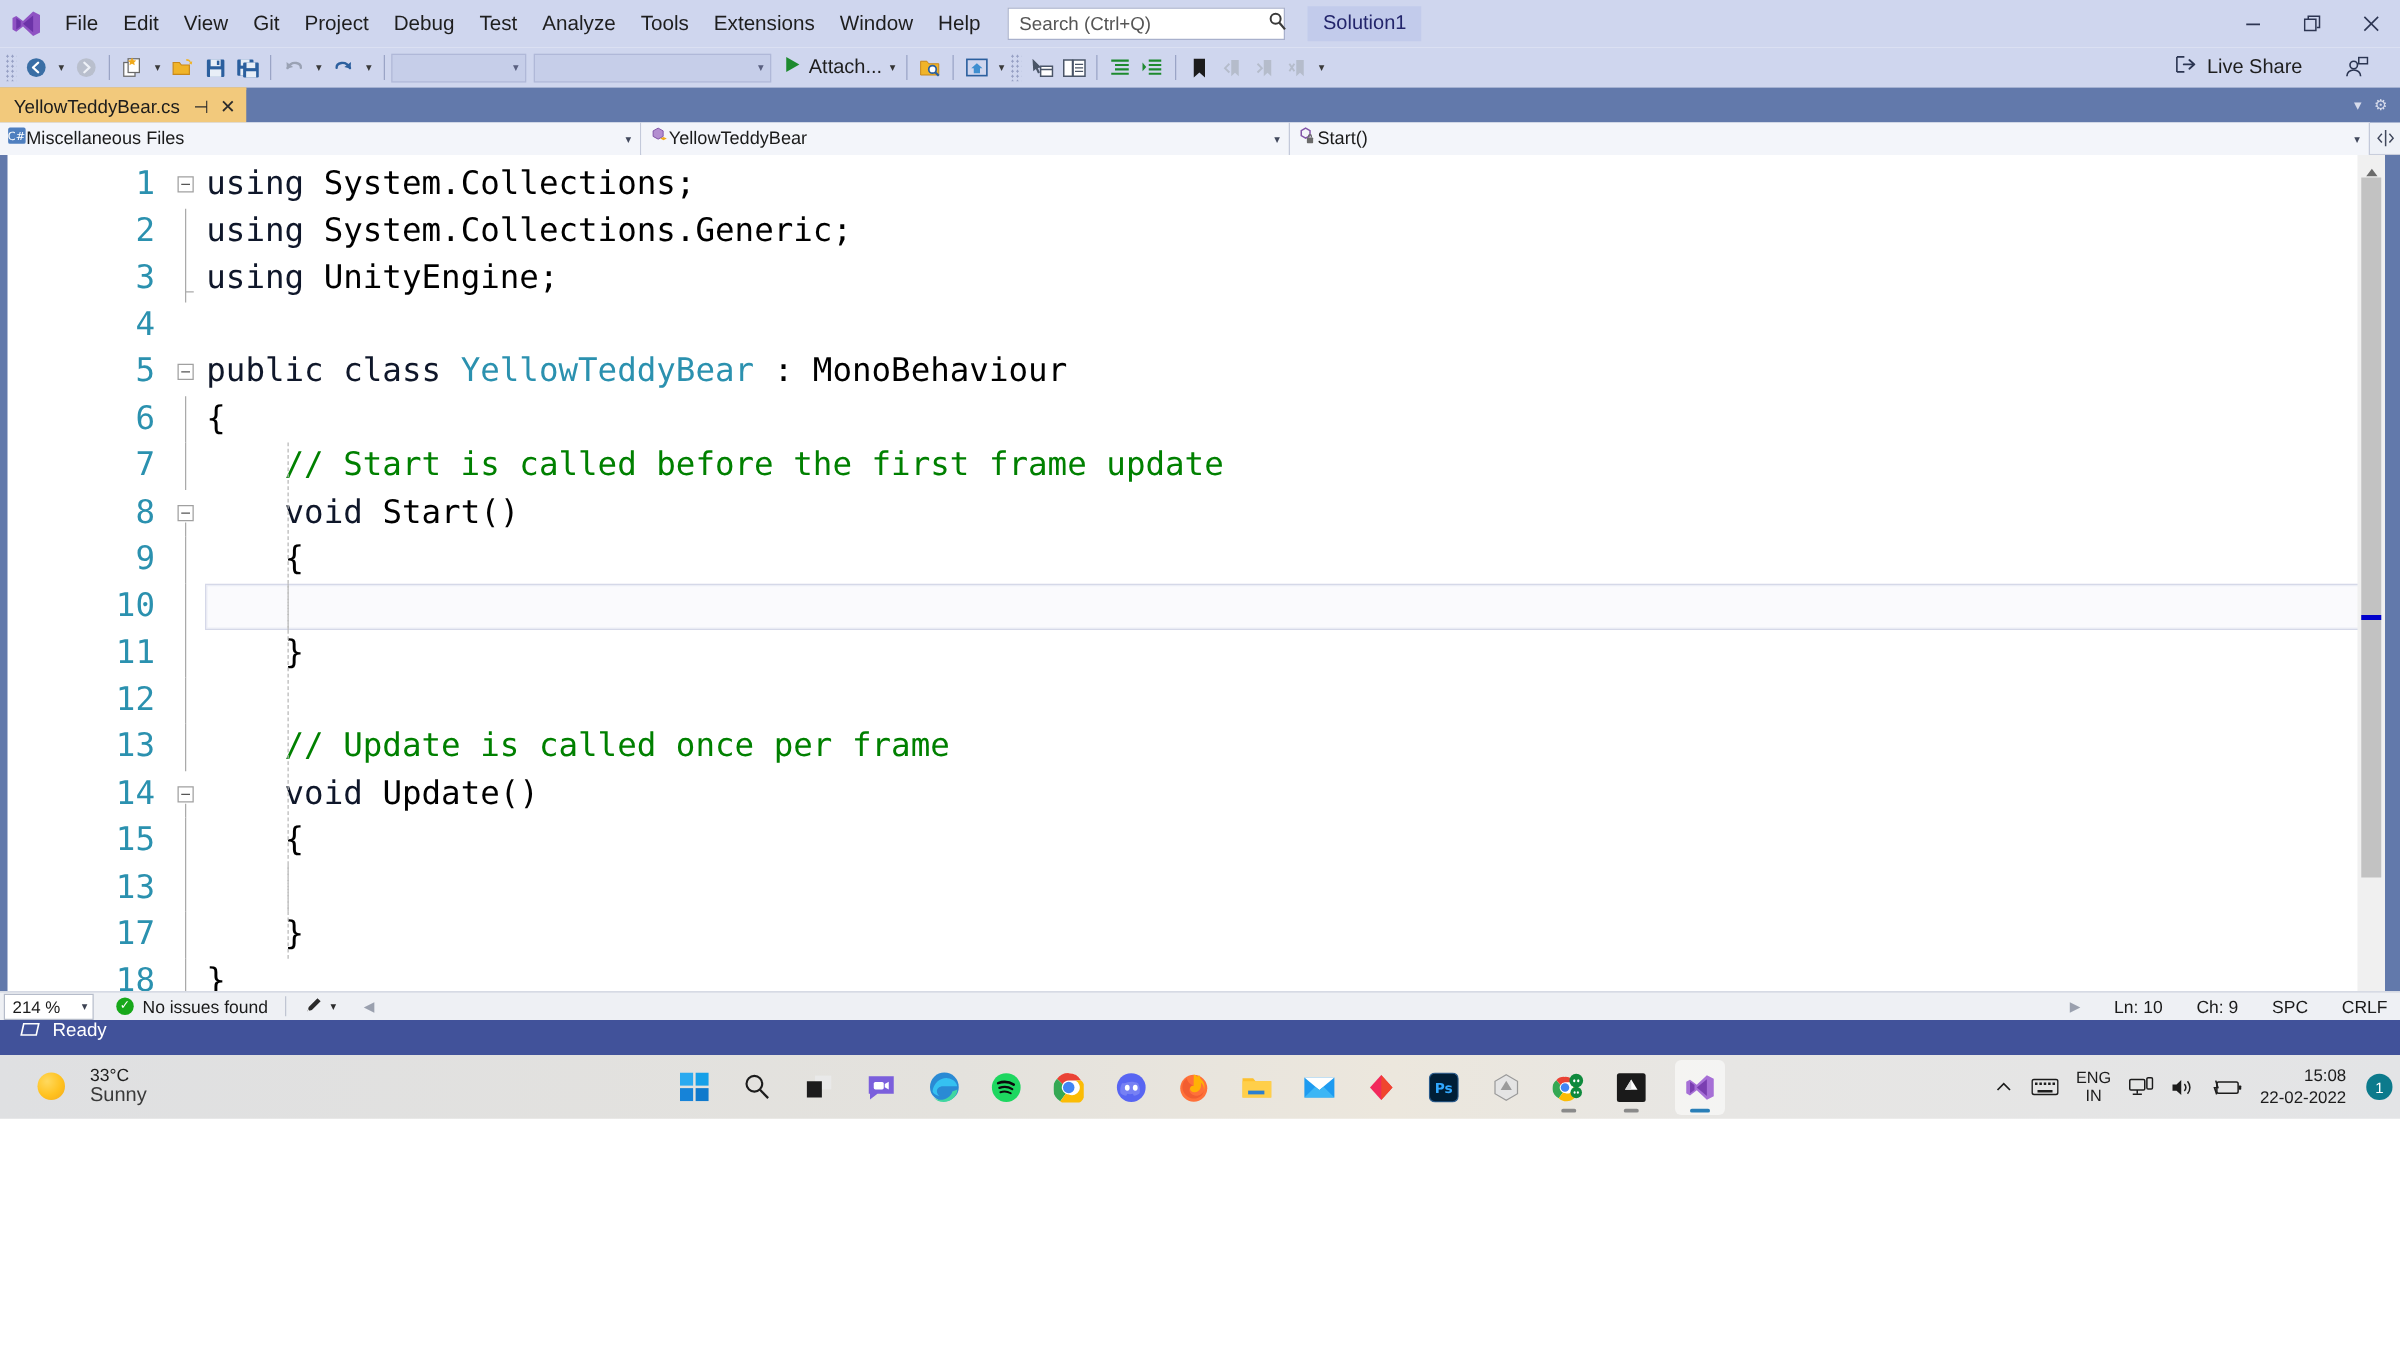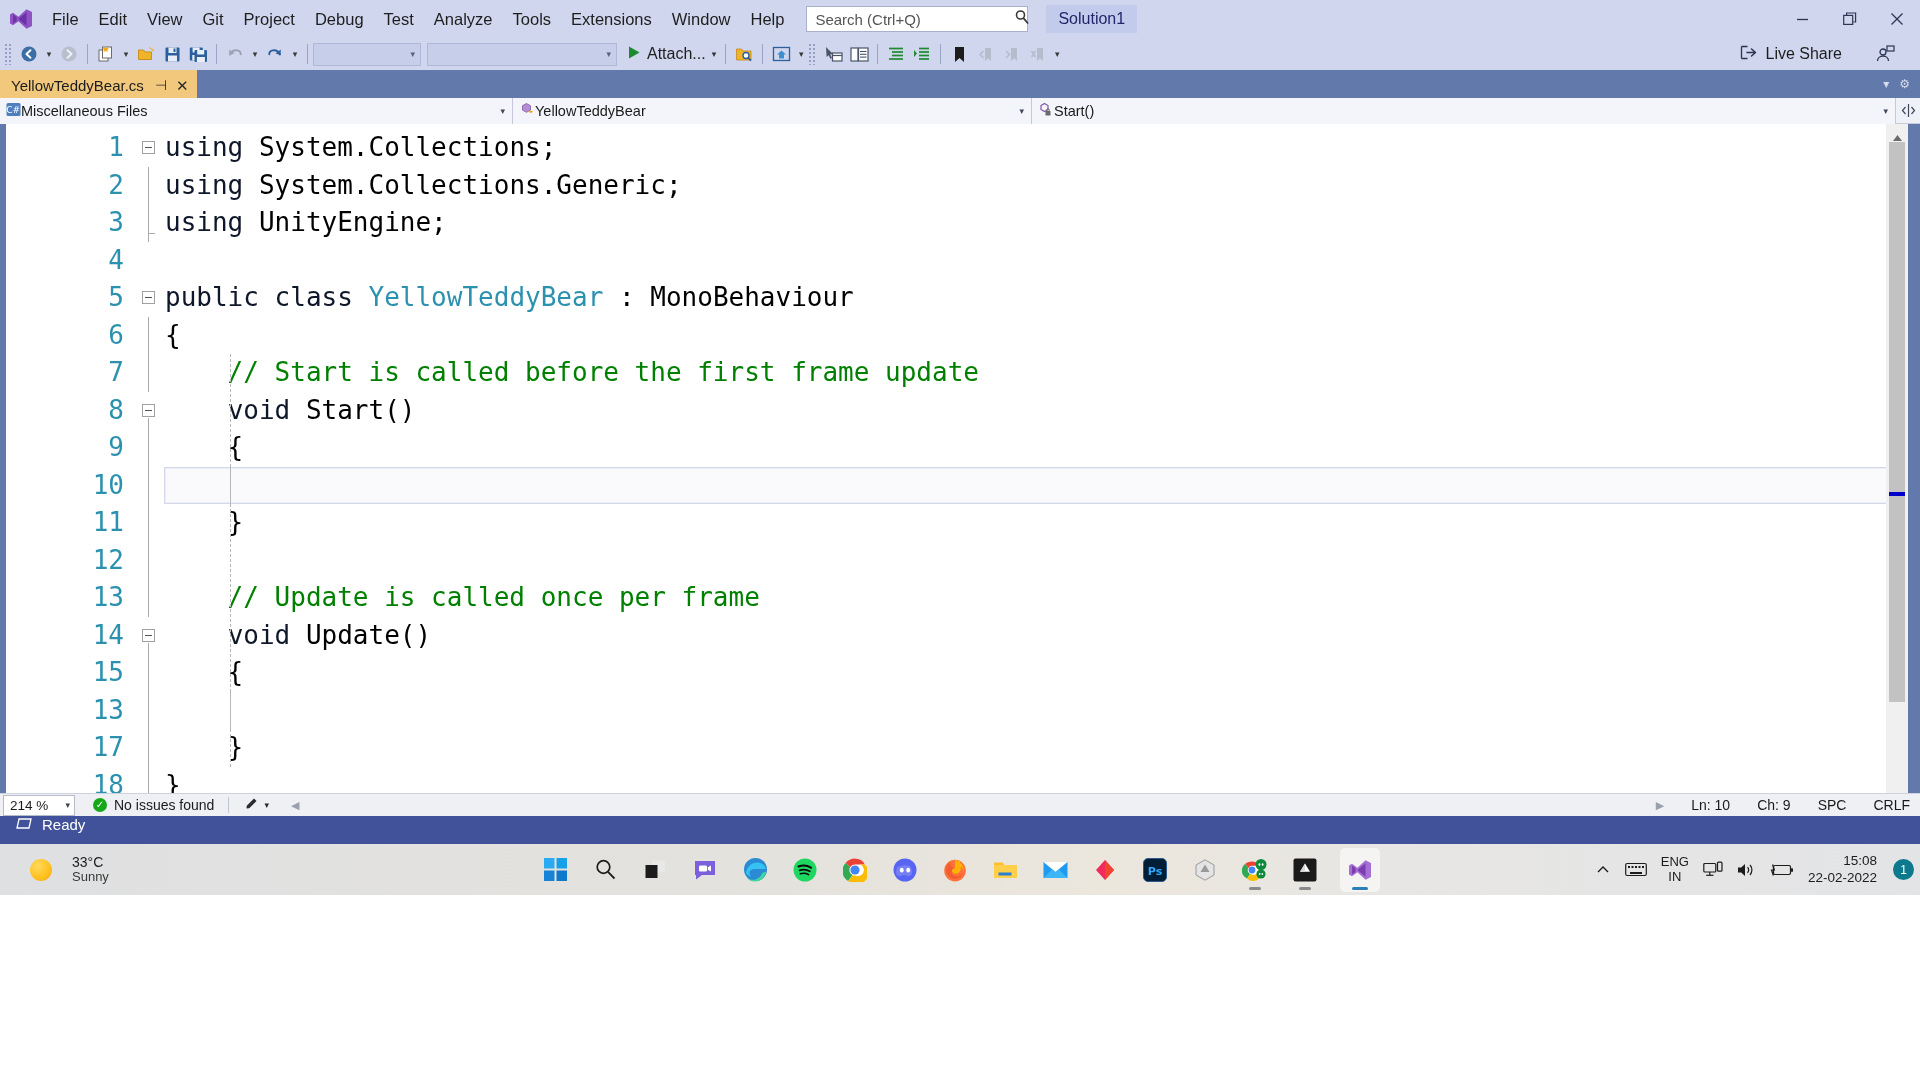--- a/index.html
+++ b/index.html
@@ -296,21 +296,21 @@
   }
   .weather {
     display: flex; align-items: center; gap: 20px; margin-left: 30px;
   }
   .sun {
     width: 22px; height: 22px; border-radius: 50%;
     background: radial-gradient(circle at 35% 32%, #ffd95e 0%, #ffc220 55%, #f3a81b 100%);
   }
   .weather-text { display: flex; flex-direction: column; line-height: 1.15; }
   .weather-text .t { font-size: 14px; color: #1c1c1c; }
-  .weather-text .d { font-size: 13px; color: #3a3a3a; }
+  .weather-text .d { font-size: 16px; color: #3a3a3a; }
   .tb-icons {
     position: absolute; left: 50%; transform: translateX(-50%);
     display: flex; align-items: center; gap: 20px;
   }
   .tb-icon {
     width: 30px; height: 44px;
     display: flex; align-items: center; justify-content: center;
     position: relative;
   }
   .tb-icon.active {

